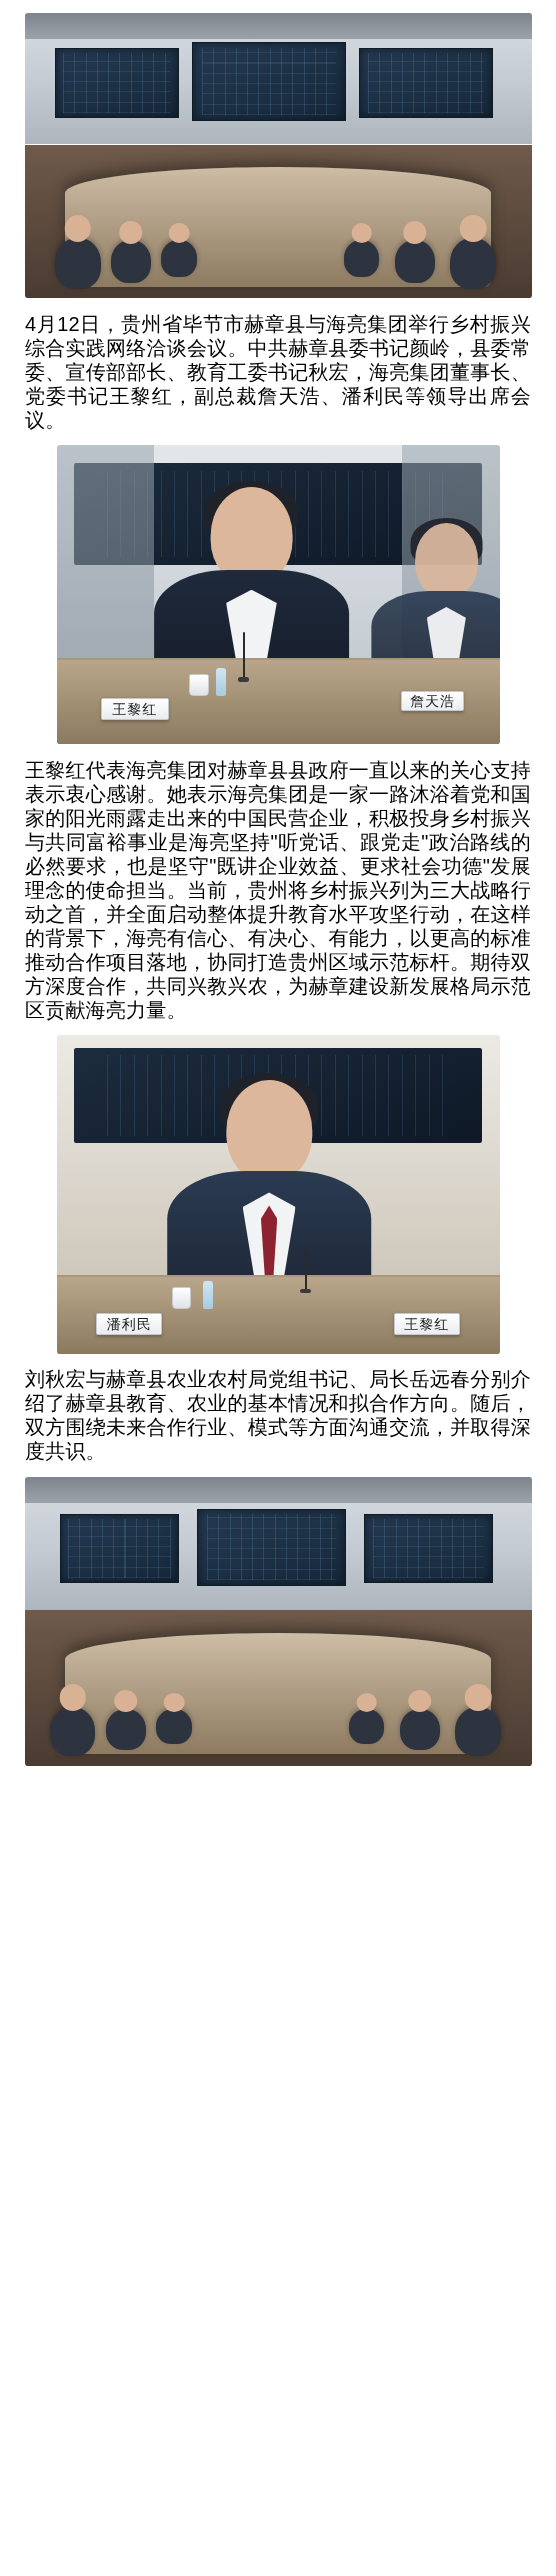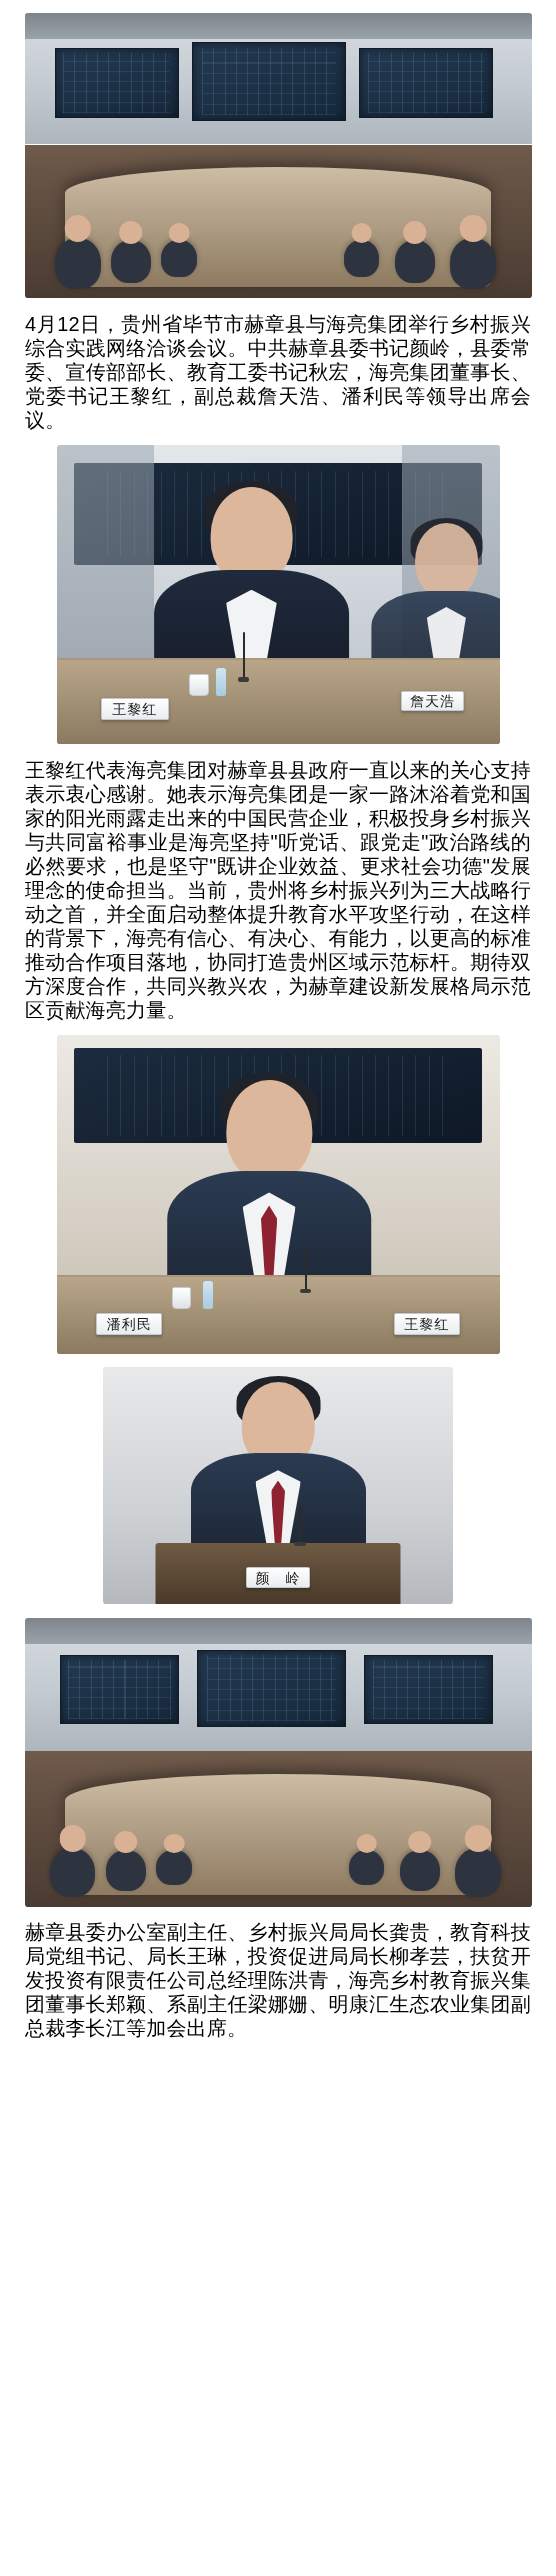--- a/index.html
+++ b/index.html
@@ -374,42 +374,23 @@
       <div class="nameplate" style="left:9%; bottom:6%; width:64px; height:19.6px;">
         <span>潘利民</span>
       </div>
       <div class="nameplate" style="right:9%; bottom:6%; width:64px; height:19.6px;">
         <span>王黎红</span>
       </div>
     </div>
   </div>
 
 
-  <div class="photo small">
-    <div class="scene">
-      <div class="bg-soft" style="background:linear-gradient(180deg,#e8e9ea 0%,#cfd2d5 60%,#b5b9bd 100%);"></div>
-
-      <div class="figure" style="left:50%; width:50%; height:72%; bottom:22%;">
-        <div class="hair"></div>
-        <div class="head"></div>
-        <div class="body"></div>
-        <div class="shirt"></div>
-        <div class="tie"></div>
-      </div>
-
-      <div class="podium"></div>
-      <div class="mic" style="left:56%; bottom:26%; height:36px;"></div>
-
-      <div class="nameplate" style="left:50%; transform:translateX(-50%); bottom:7%; width:62px; height:18.5px;">
-        <span>颜　岭</span>
-      </div>
-    </div>
-  </div>
 
   <div class="block">
+    <p class="para">刘秋宏与赫章县农业农村局党组书记、局长岳远春分别介绍了赫章县教育、农业的基本情况和拟合作方向。随后，双方围绕未来合作行业、模式等方面沟通交流，并取得深度共识。</p>
   </div>
 
   <div class="photo last">
     <div class="scene">
       <div class="room-wall"></div>
       <div class="room-ceiling"></div>
 
       <div class="screen-panel" style="left:7%; top:13%; width:23%; height:23%;">
           <div class="sgrid"></div>
         </div>
@@ -427,18 +408,15 @@
         <div class="person-dot" style="left:5%;  bottom:4%;  width:9%;  height:50%;"></div>
         <div class="person-dot" style="left:16%; bottom:10%; width:8%;  height:42%;"></div>
         <div class="person-dot" style="left:26%; bottom:16%; width:7%;  height:36%;"></div>
         <div class="person-dot" style="left:64%; bottom:16%; width:7%;  height:36%;"></div>
         <div class="person-dot" style="left:74%; bottom:10%; width:8%;  height:42%;"></div>
         <div class="person-dot" style="left:85%; bottom:4%;  width:9%;  height:50%;"></div>
       </div>
     </div>
   </div>
 
-  <div class="block">
-    <p class="para">赫章县委办公室副主任、乡村振兴局局长龚贵，教育科技局党组书记、局长王琳，投资促进局局长柳孝芸，扶贫开发投资有限责任公司总经理陈洪青，海亮乡村教育振兴集团董事长郑颖、系副主任梁娜姗、明康汇生态农业集团副总裁李长江等加会出席。</p>
-  </div>
 
 </div>
 
 
 </body></html>

